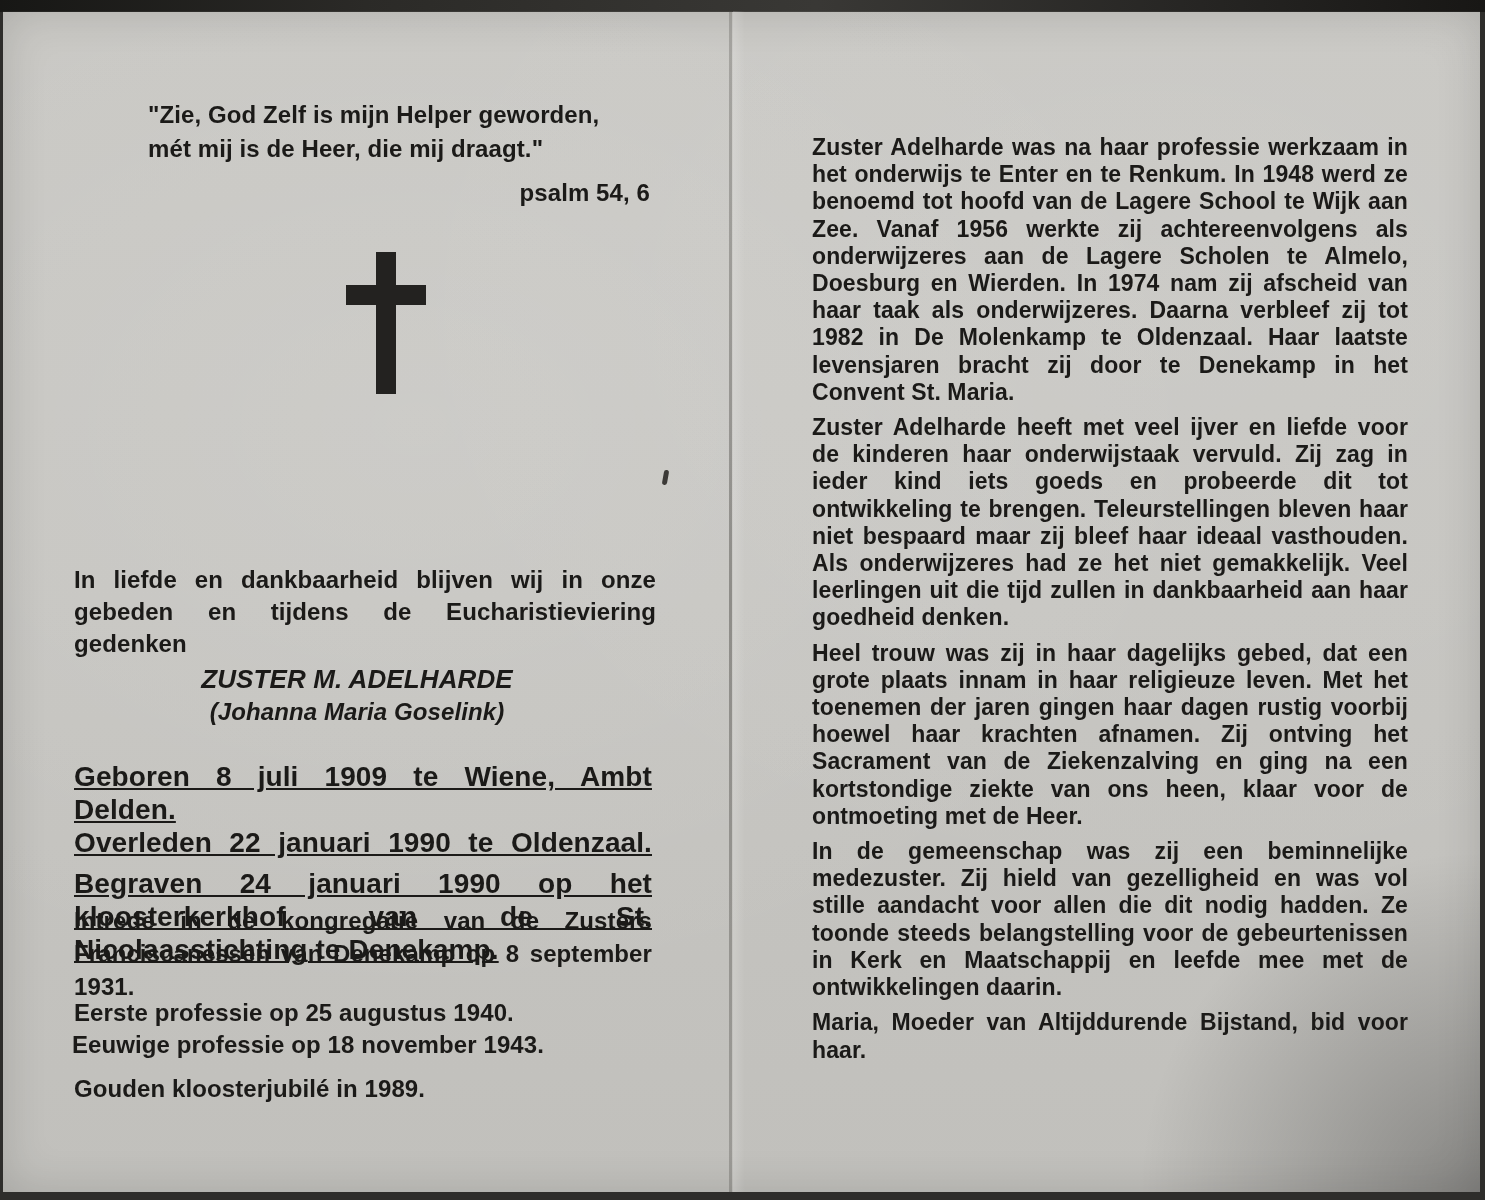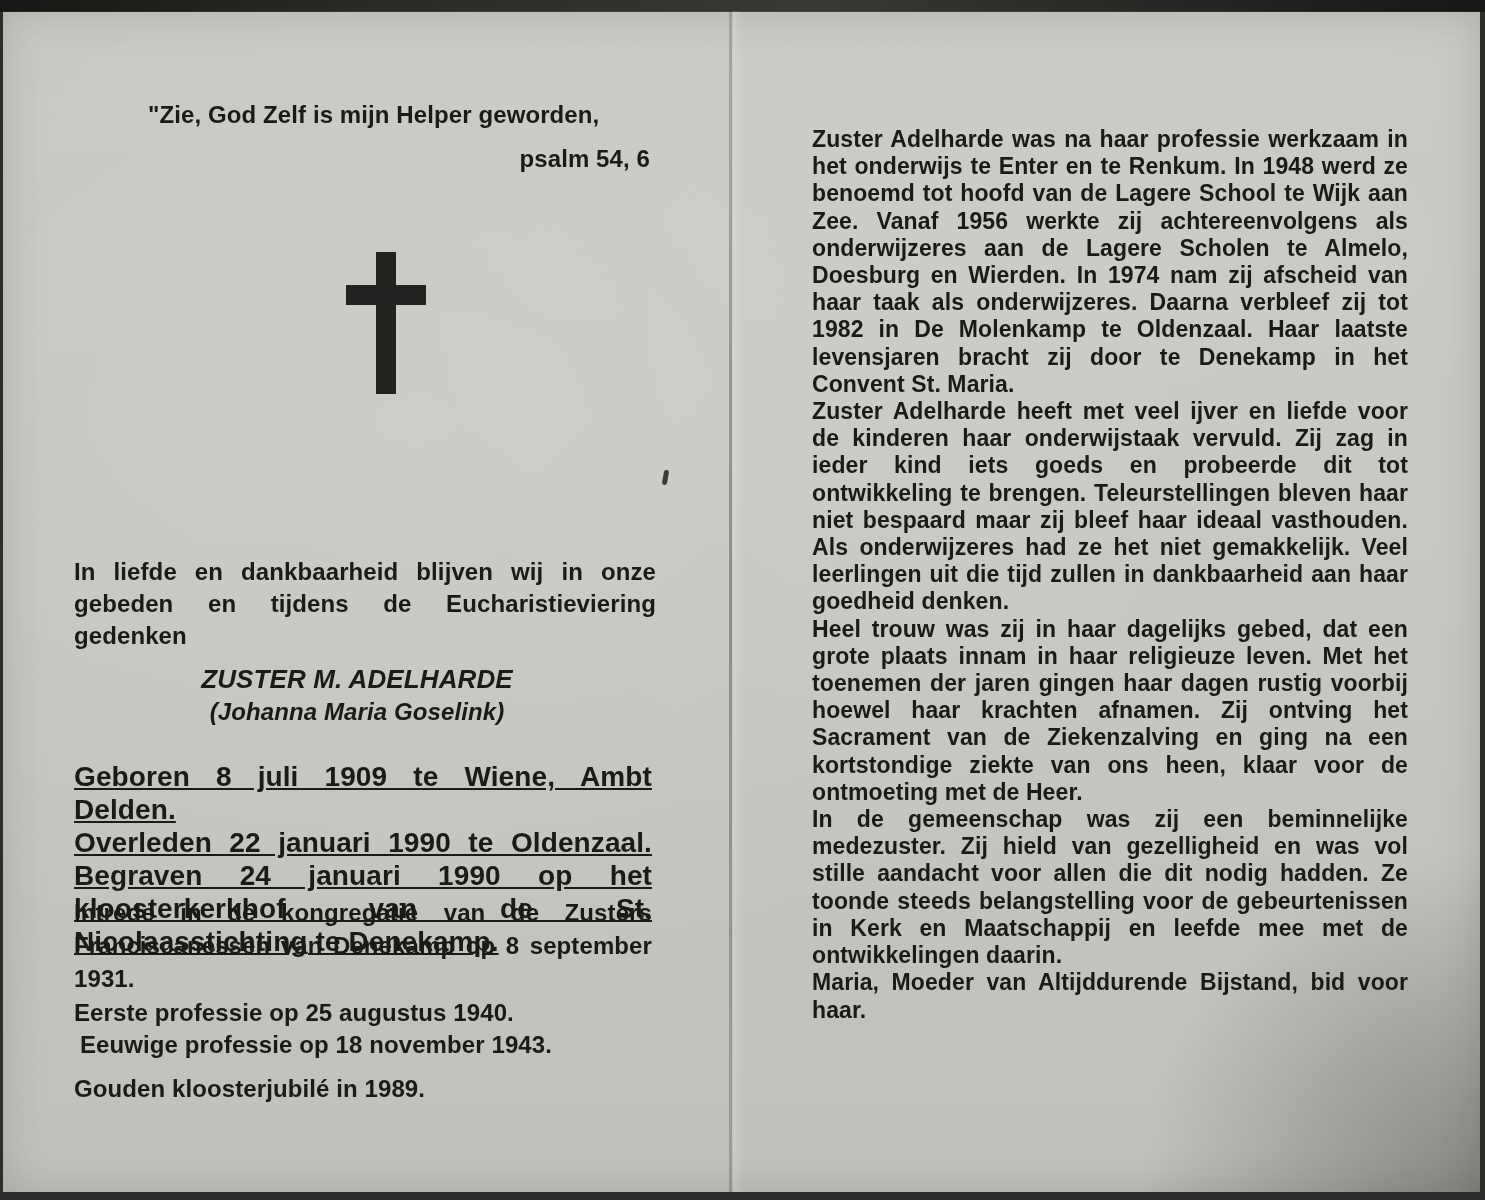--- a/index.html
+++ b/index.html
@@ -61,21 +61,21 @@
     transform: rotate(10deg);
   }
 
   
   .txt {
     position: absolute;
     color: #1b1a18;
     font-weight: bold;
     letter-spacing: 0.1px;
   }
-  .just { text-align: justify; }
+  .just { text-align: justify; margin-top: 8px; }
   .stretch { text-align: justify; text-align-last: justify; }
   p { margin: 0; }
 
   
   .quote {
     left: 148px; top: 98px; width: 508px;
     font-size: 24px; line-height: 34px;
   }
   .quote .qline { white-space: nowrap; }
   .quote .attr {
@@ -119,21 +119,21 @@
     left: 74px; top: 760px; width: 578px;
     font-size: 28px; line-height: 33px; text-decoration: underline;
   }
 
   .entry {
     left: 74px; top: 896px; width: 578px;
     font-size: 24px; line-height: 33px;
   }
 
   .line-1 { left: 74px; top: 999px;  width: 578px; font-size: 24px; }
-  .line-2 { left: 80px; top: 1031px; width: 578px; font-size: 24px; }
+  .line-2 { left: 72px; top: 1031px; width: 578px; font-size: 24px; }
   .line-3 { left: 74px; top: 1075px; width: 578px; font-size: 24px; }
 
   
   .right-text {
     left: 812px; top: 126px; width: 596px;
     font-size: 23px; line-height: 27.2px;
   }
 </style>
 </head>
 <body>
@@ -141,20 +141,21 @@
 <div class="paper"></div>
 <div class="edge-top"></div>
 <div class="fold"></div>
 <div class="fold-highlight"></div>
 <div class="fold-mark"></div>
 
 <div>
 
   <div class="txt quote">
     <div class="qline">"Zie, God Zelf is mijn Helper geworden,</div>
+    <div class="qline">mét mij is de Heer, die mij draagt."</div>
     <div class="attr">psalm 54, 6</div>
   </div>
 
   <div class="cross">
     <div class="v"></div>
     <div class="h"></div>
   </div>
 
   <div class="txt intro just">In liefde en dankbaarheid blijven wij in onze gebeden en tijdens de Eucharistieviering gedenken</div>
 

